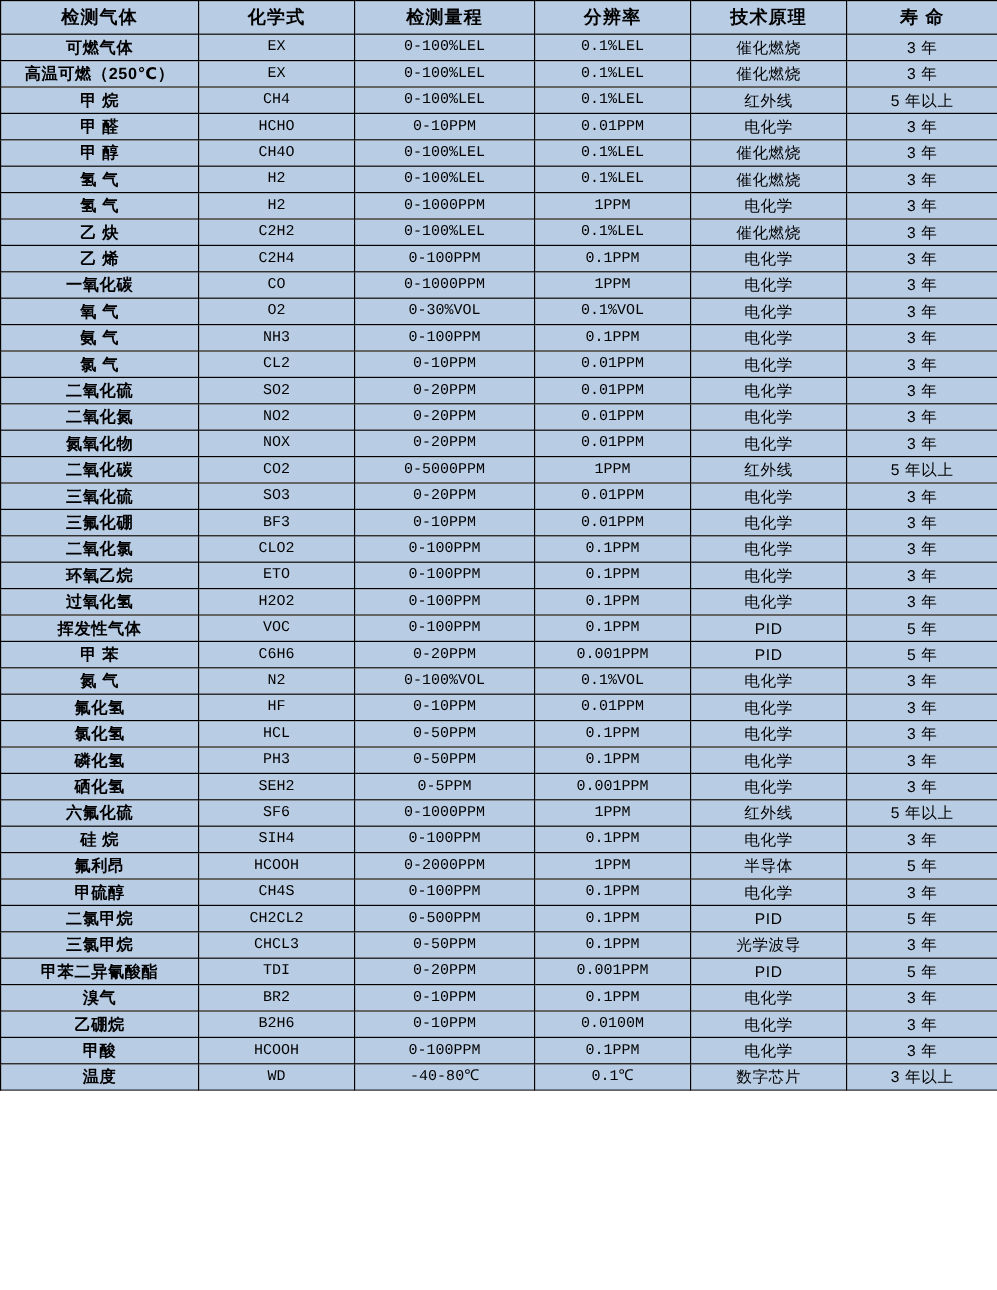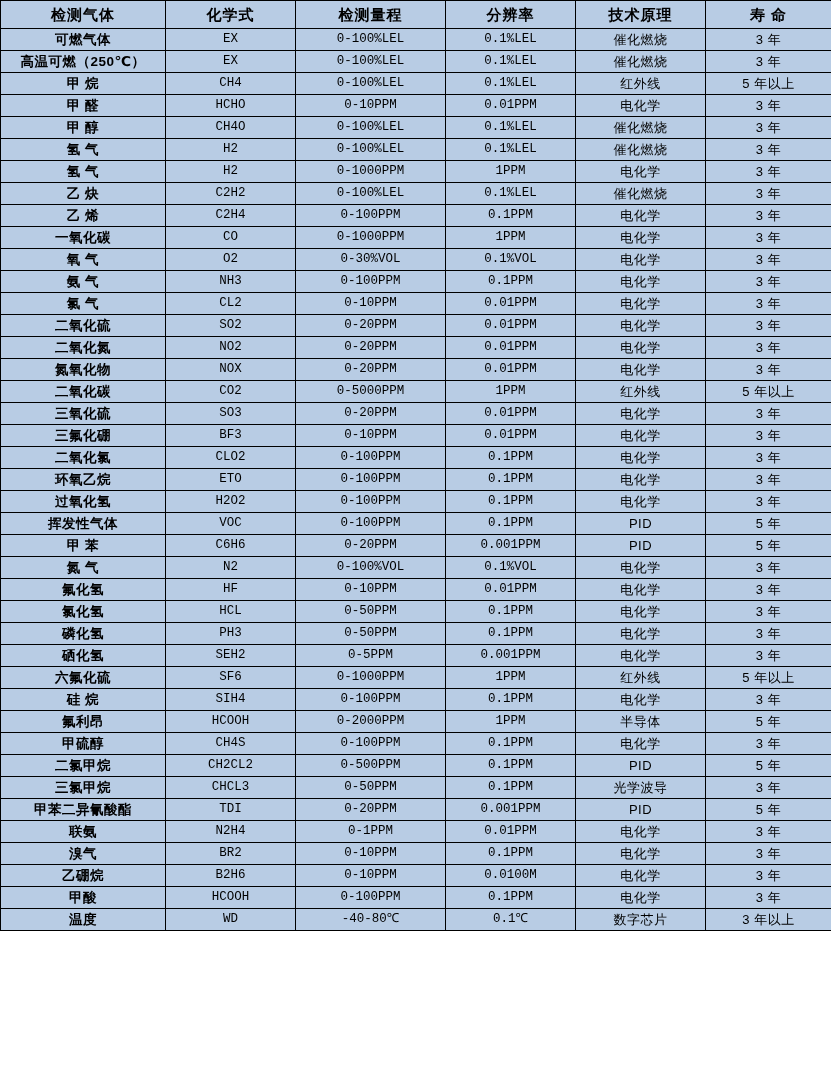--- a/index.html
+++ b/index.html
@@ -367,28 +367,20 @@
       </tr>
       <tr>
         <td class="c-name">甲苯二异氰酸酯</td>
         <td class="c-formula">TDI</td>
         <td class="c-range">0-20PPM</td>
         <td class="c-res">0.001PPM</td>
         <td class="c-tech">PID</td>
         <td class="c-life">5 年</td>
       </tr>
       <tr>
-        <td class="c-name">联氨</td>
-        <td class="c-formula">N2H4</td>
-        <td class="c-range">0-1PPM</td>
-        <td class="c-res">0.01PPM</td>
-        <td class="c-tech">电化学</td>
-        <td class="c-life">3 年</td>
-      </tr>
-      <tr>
         <td class="c-name">溴气</td>
         <td class="c-formula">BR2</td>
         <td class="c-range">0-10PPM</td>
         <td class="c-res">0.1PPM</td>
         <td class="c-tech">电化学</td>
         <td class="c-life">3 年</td>
       </tr>
       <tr>
         <td class="c-name">乙硼烷</td>
         <td class="c-formula">B2H6</td>

